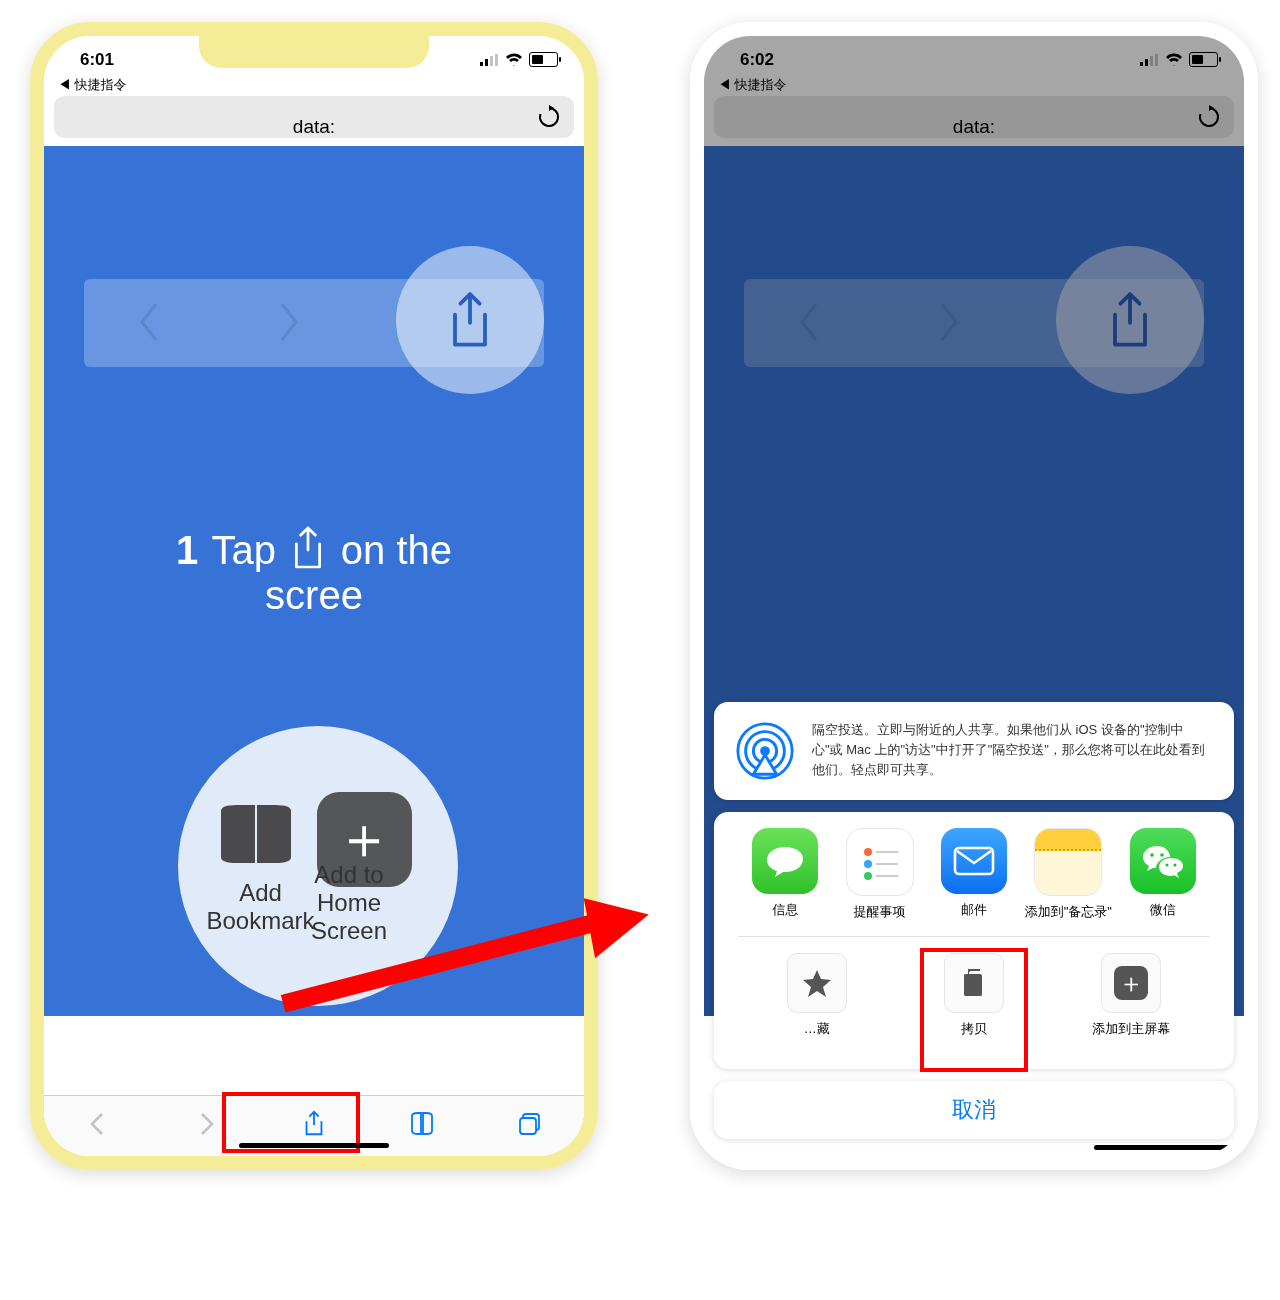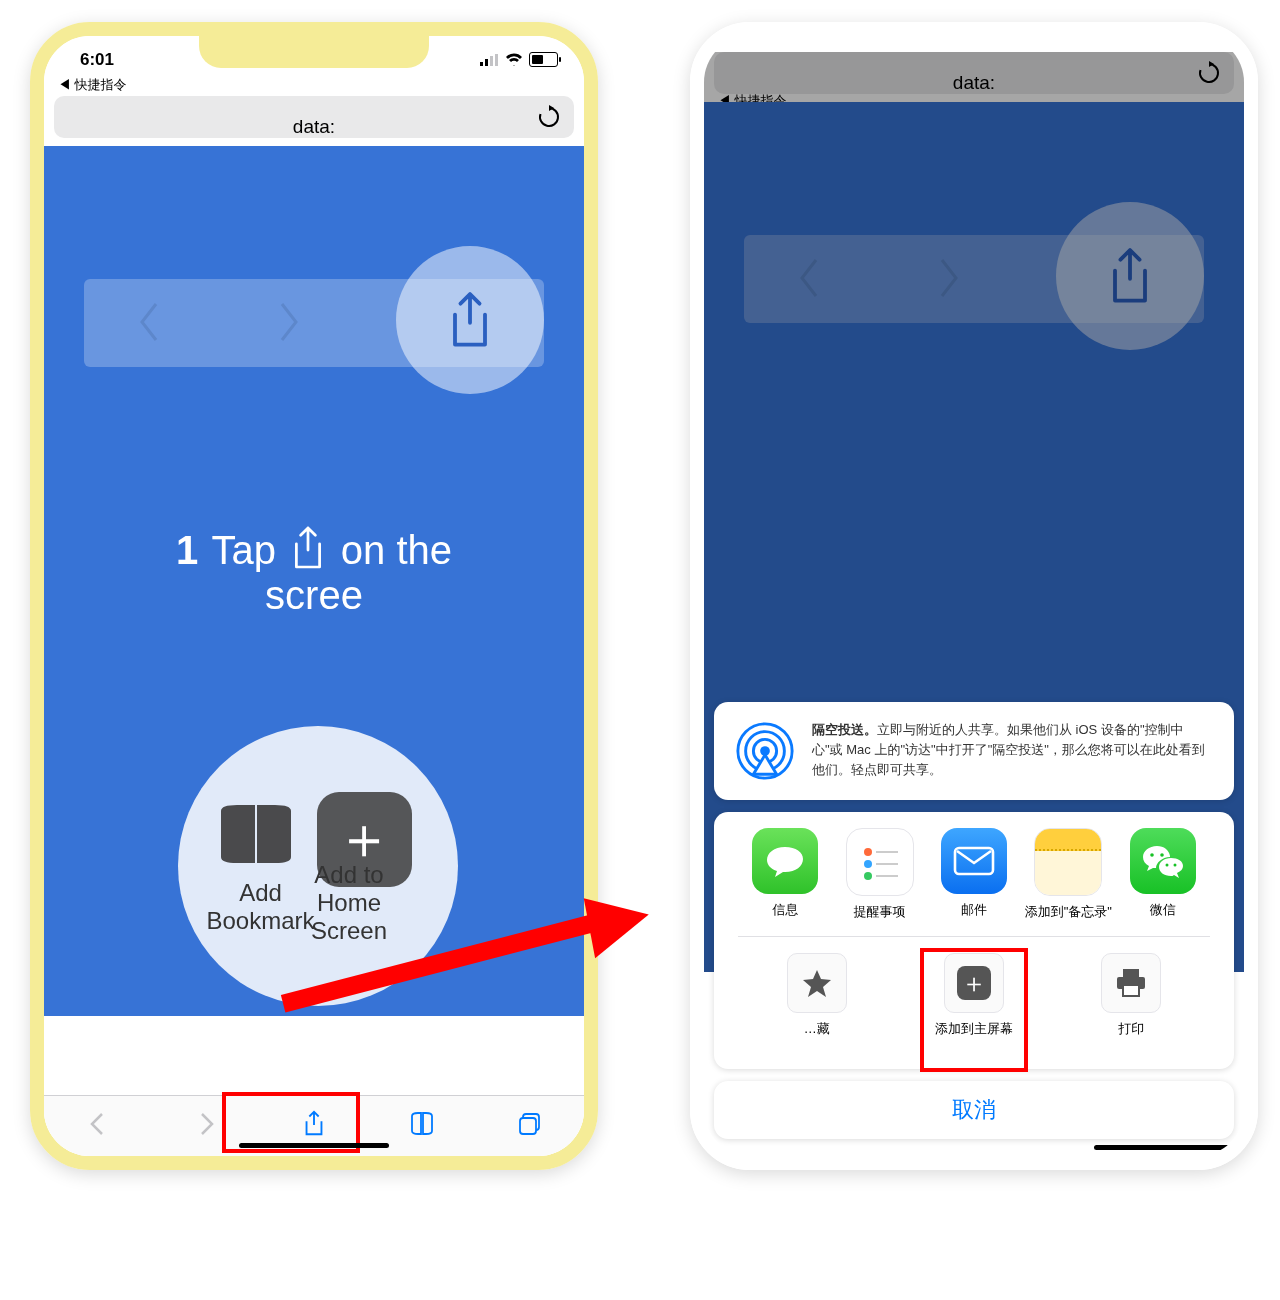--- a/index.html
+++ b/index.html
@@ -77,21 +77,21 @@
 
   .redbox{position:absolute;border:4px solid var(--red);}
 
   
   .dim{position:absolute;inset:0;background:rgba(0,0,0,0.35);}
 
   .sheet{position:absolute;left:0;right:0;bottom:0;}
   .airdrop{background:#fff;border-radius:14px;margin:0 10px 12px;box-shadow:0 1px 6px rgba(0,0,0,0.15);padding:18px 20px 18px; display:flex;gap:16px;align-items:flex-start;}
   .airdrop .airicon{width:62px;height:62px;flex-shrink:0;}
   .airdrop .airtext{font-size:13px;line-height:1.55;color:#333;}
-  .airdrop .airtext b{font-weight:700;}
+  .airdrop .airtext b{font-weight:400;}
 
   .apps{background:#fff;border-radius:14px;margin:0 10px 12px;box-shadow:0 1px 6px rgba(0,0,0,0.15);padding:16px 24px 14px;}
   .approw{display:flex;justify-content:space-around;padding-bottom:16px;}
   .app{width:88px;display:flex;flex-direction:column;align-items:center;gap:8px;}
   .app .ic{width:66px;height:66px;border-radius:16px;display:flex;align-items:center;justify-content:center;}
   .app .lb{font-size:13px;color:#000;text-align:center;line-height:1.25;}
   .actrow{display:flex;justify-content:space-around;border-top:1px solid #e0e0e4;padding-top:16px;}
   .act{width:88px;display:flex;flex-direction:column;align-items:center;gap:8px;}
   .act .ic{width:58px;height:58px;border-radius:10px;background:#fafafa;border:1px solid #e5e5ea;display:flex;align-items:center;justify-content:center;}
   .act .lb{font-size:13px;color:#000;text-align:center;line-height:1.25;min-height:34px;}
@@ -221,20 +221,41 @@
       <div class="redbox" style="left:178px;bottom:3px;width:130px;height:53px;"></div>
       <div class="homebar"></div>
     </div>
   </div>
 
   <div class="phone right">
     <div class="screen">
       <div class="notch"></div>
 
       <div style="position:relative;">
+        <div class="status">
+          <span class="time">6:02</span>
+          <span class="icons">
+            <span class="signal">
+                <svg width="19" height="12">
+                  <rect x="0" y="8" width="3" height="4" fill="#000"></rect>
+                  <rect x="5" y="5" width="3" height="7" fill="#000"></rect>
+                  <rect x="10" y="2" width="3" height="10" fill="#c3c3c6"></rect>
+                  <rect x="15" y="0" width="3" height="12" fill="#c3c3c6"></rect>
+                </svg>
+              </span>
+            <span class="wifi">
+                <svg width="18" height="13">
+                  <path d="M9 12.5 a1.5 1.5 0 1 0 0.001 0z M4 7 a7 7 0 0 1 10 0 l-2 2 a4 4 0 0 0 -6 0z M1 4 a11 11 0 0 1 16 0 l-2 2 a8 8 0 0 0 -12 0z" fill="#000"></path>
+                </svg>
+              </span>
+            <span class="batt">
+                <i></i>
+              </span>
+          </span>
+        </div>
         <div class="return">◀ 快捷指令</div>
 
         <div class="urlbar">
           <span>data:</span>
           <span class="reload">
             <svg width="26" height="26">
                 <path d="M13 4 a9 9 0 1 1 -8.5 6" stroke="#000" stroke-width="2" fill="none"></path>
                 <path d="M13 1 L13 7 L18 4 z" fill="#000"></path>
               </svg>
           </span>
@@ -334,33 +355,34 @@
             <div class="act">
               <div class="ic">
                   <svg width="32" height="32">
                     <path d="M16 3 L20 12 L30 13 L22 20 L25 30 L16 24 L7 30 L10 20 L2 13 L12 12 z" fill="#555"></path>
                   </svg>
                 </div>
               <div class="lb">…藏</div>
             </div>
             <div class="act">
               <div class="ic">
-                  <div style="width:34px;height:34px;border-radius:8px;background:#555;color:#fff;display:flex;align-items:center;justify-content:center;font-size:26px;">＋</div>
-                </div>
-              <div class="lb">添加到主屏幕</div>
+                  <svg width="32" height="34">
+                    <path d="M10 3 L22 3 L22 8 L10 8 z" fill="#555"></path>
+                    <rect x="6" y="8" width="18" height="22" rx="2" fill="#555"></rect>
+                    <rect x="11" y="5" width="18" height="22" rx="2" fill="#fafafa" stroke="#555" stroke-width="0"></rect>
+                    <rect x="6" y="8" width="18" height="22" rx="2" fill="#555"></rect>
+                  </svg>
+                </div>
+              <div class="lb">拷贝</div>
             </div>
             <div class="act">
               <div class="ic">
-                  <svg width="34" height="32">
-                    <rect x="9" y="2" width="16" height="8" fill="#555"></rect>
-                    <rect x="3" y="10" width="28" height="12" rx="2" fill="#555"></rect>
-                    <rect x="9" y="18" width="16" height="11" fill="#fff" stroke="#555" stroke-width="2"></rect>
-                  </svg>
-                </div>
-              <div class="lb">打印</div>
+                  <div style="width:34px;height:34px;border-radius:8px;background:#555;color:#fff;display:flex;align-items:center;justify-content:center;font-size:26px;">＋</div>
+                </div>
+              <div class="lb">添加到主屏幕</div>
             </div>
           </div>
         </div>
 
         <div class="redbox" style="left:216px;bottom:84px;width:100px;height:116px;"></div>
 
         <div class="cancel">
           <span>取消</span>
         </div>
         <div class="homebar" style="position:relative;margin:-4px auto 6px;bottom:auto;"></div>

